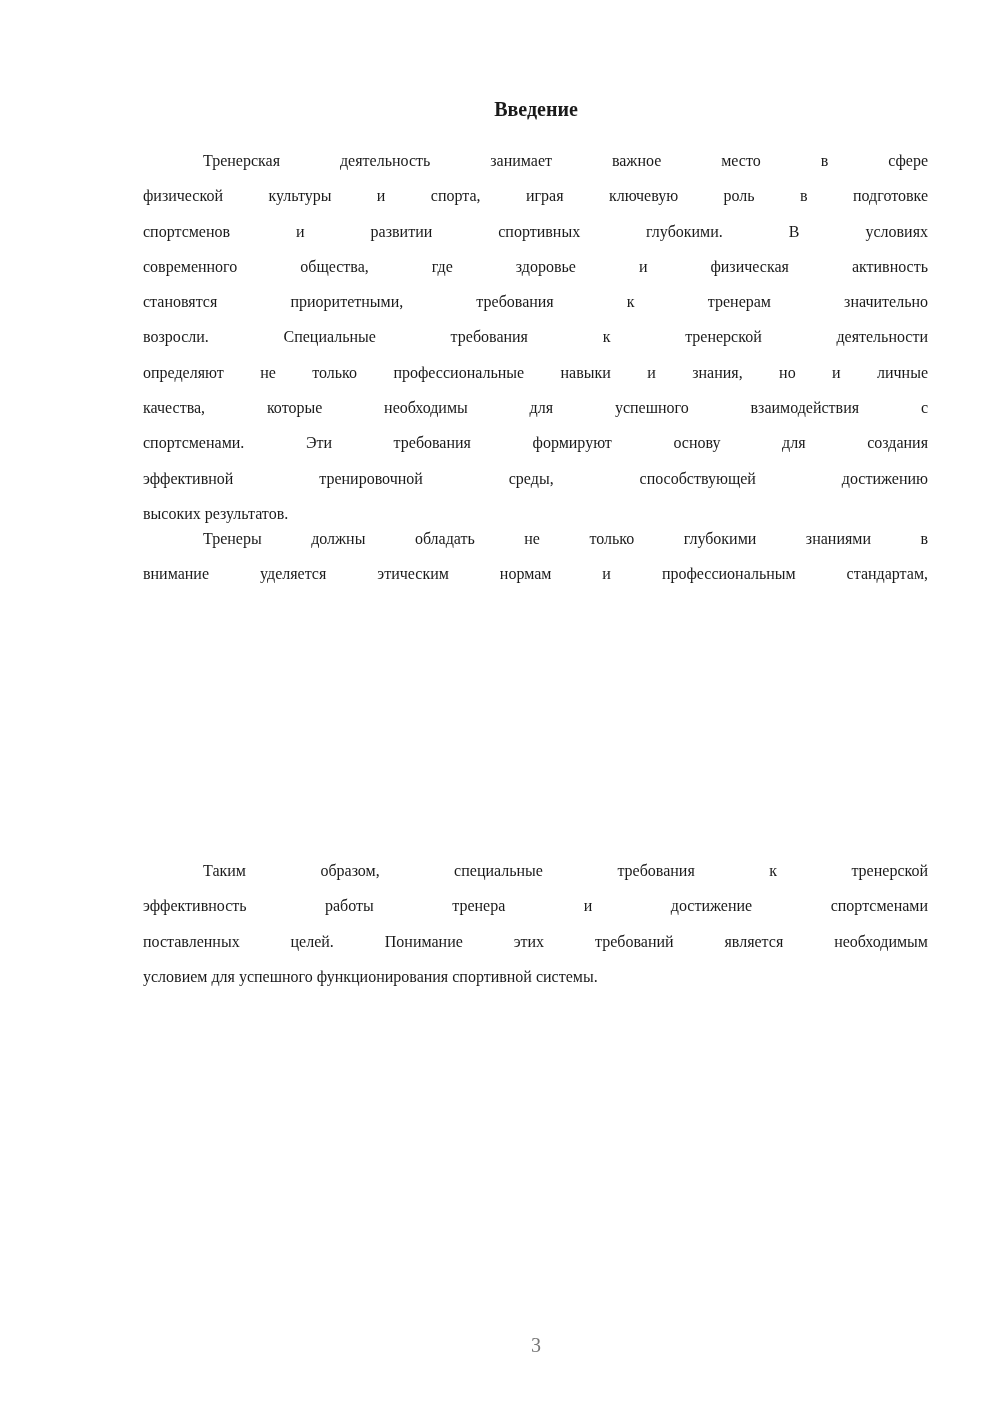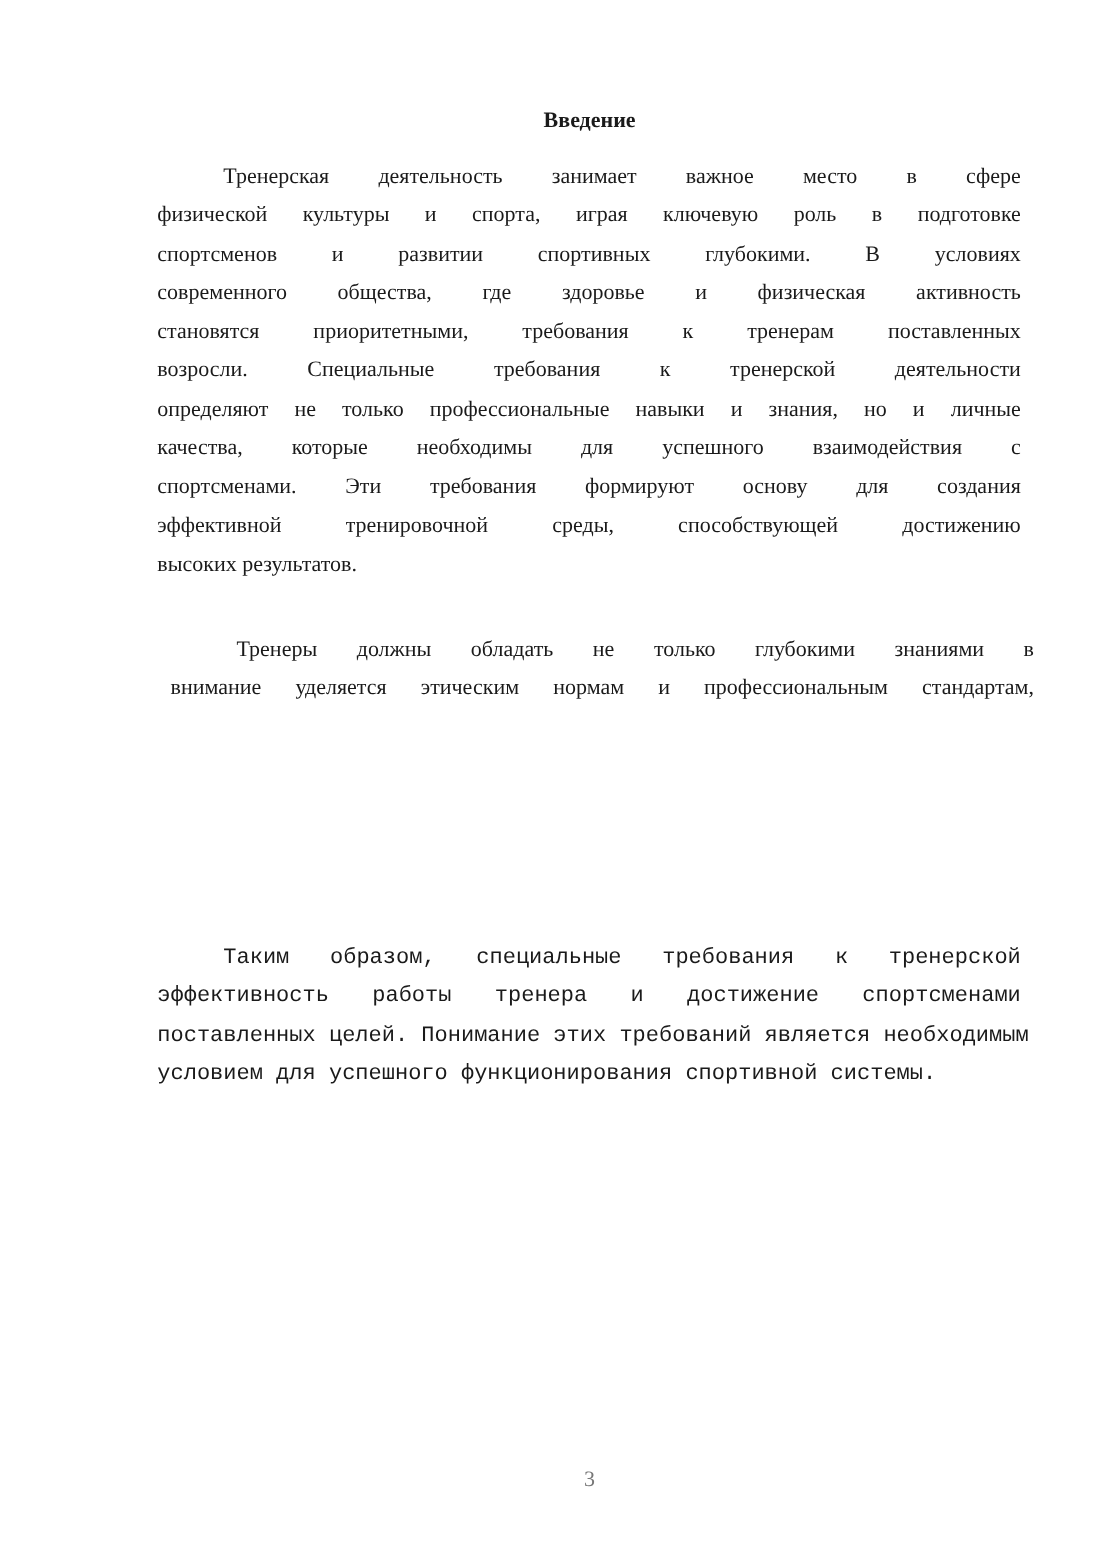--- a/index.html
+++ b/index.html
@@ -1,47 +1,47 @@
 <!DOCTYPE html>
 <html><head>
   <meta charset="utf-8">
   <style>
     html, body { margin: 0; padding: 0; background: #ffffff; }
     body { width: 1000px; height: 1414px; position: relative; overflow: hidden; font-family: "Liberation Serif", "DejaVu Serif", serif; color: #1a1a1a; }
     .title { position: absolute; top: 98px; left: 0; width: 1072px; text-align: center; font-weight: bold; font-size: 20px; }
     .para { position: absolute; left: 143px; width: 785px; }
-    .line { height: 35.3px; line-height: 35.3px; font-size: 20px; white-space: nowrap; text-align: justify; text-align-last: justify; }
+    .line { height: 35.3px; line-height: 35.3px; font-size: 16px; white-space: nowrap; text-align: justify; text-align-last: justify; }
     .line.first { text-indent: 60px; }
     .line.last { text-align-last: left; }
     .pagenum { position: absolute; top: 1334px; left: 0; width: 1072px; text-align: center; font-size: 20px; color: #777; }
   </style>
 </head>
 <body>
 
 <div class="title">Введение</div>
 
 <div class="para" style="top:143px;">
   <div class="line first">Тренерская деятельность занимает важное место в сфере</div>
   <div class="line">физической культуры и спорта, играя ключевую роль в подготовке</div>
   <div class="line">спортсменов и развитии спортивных глубокими. В условиях</div>
   <div class="line">современного общества, где здоровье и физическая активность</div>
-  <div class="line">становятся приоритетными, требования к тренерам поставленных</div>
+  <div class="line">становятся приоритетными, требования к тренерам значительно</div>
   <div class="line">возросли. Специальные требования к тренерской деятельности</div>
   <div class="line">определяют не только профессиональные навыки и знания, но и личные</div>
   <div class="line">качества, которые необходимы для успешного взаимодействия с</div>
   <div class="line">спортсменами. Эти требования формируют основу для создания</div>
   <div class="line">эффективной тренировочной среды, способствующей достижению</div>
   <div class="line last">высоких результатов.</div>
 </div>
 
-<div class="para" style="top:573px;margin-left:12px;">
+<div class="para" style="top:521px;">
   <div class="line first">Тренеры должны обладать не только глубокими знаниями в</div>
   <div class="line">внимание уделяется этическим нормам и профессиональным стандартам,</div>
 </div>
 
-<div class="para" style="top:853px;font-family:Liberation Mono, monospace;">
+<div class="para" style="top:853px;">
   <div class="line first">Таким образом, специальные требования к тренерской</div>
   <div class="line">эффективность работы тренера и достижение спортсменами</div>
   <div class="line">поставленных целей. Понимание этих требований является необходимым</div>
   <div class="line last">условием для успешного функционирования спортивной системы.</div>
 </div>
 
 <div class="pagenum">3</div>
 
 </body></html>

